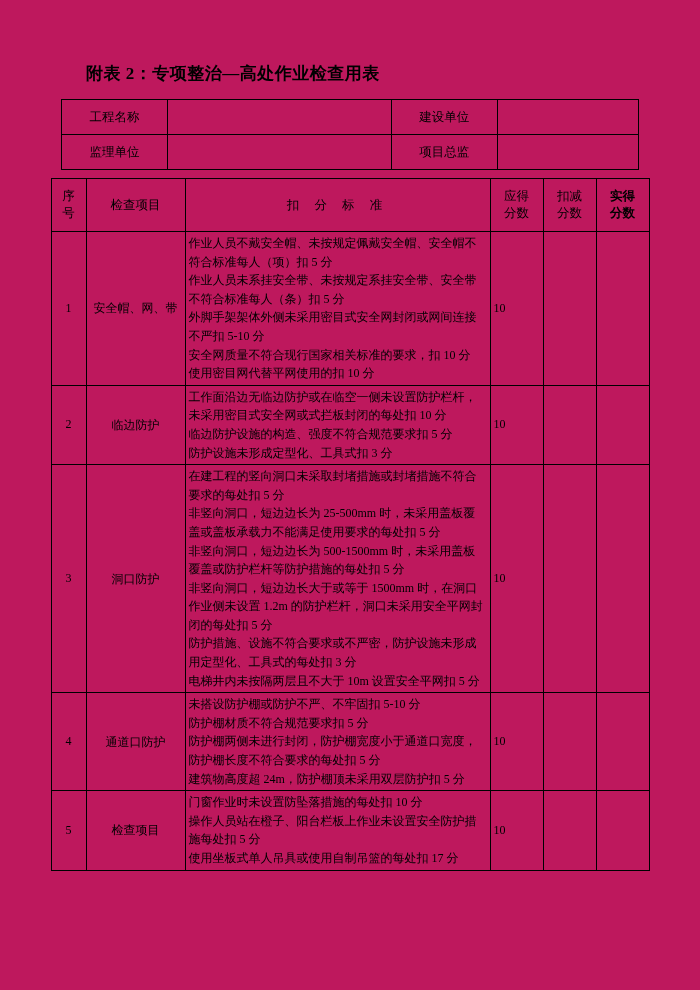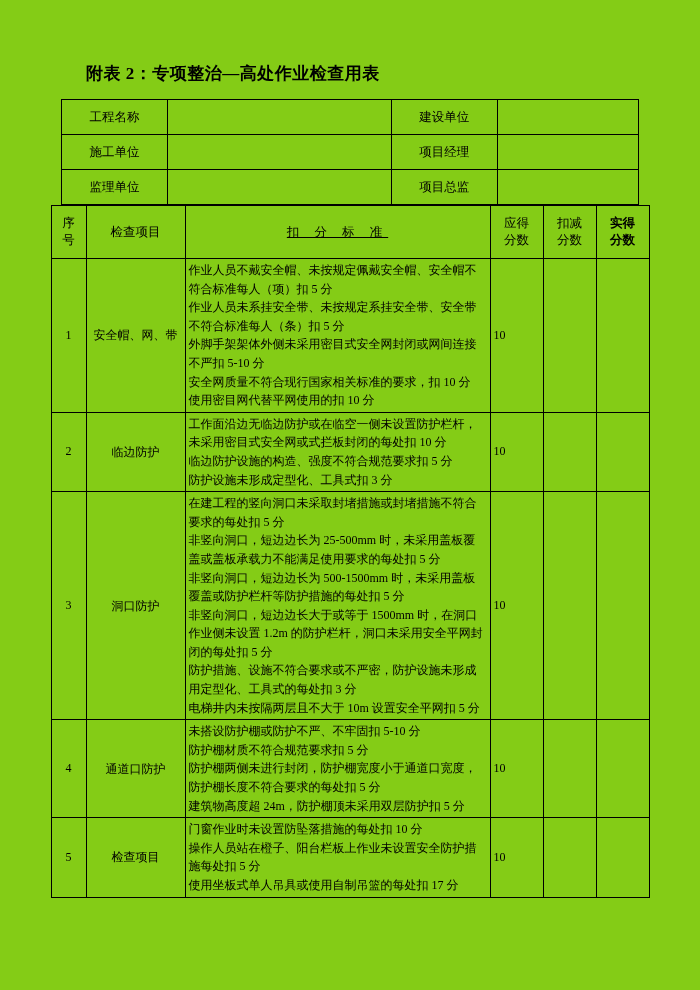--- a/index.html
+++ b/index.html
@@ -13,37 +13,37 @@
     font-family: "Liberation Serif", "DejaVu Serif", serif;
     color: #000;
     -webkit-font-smoothing: antialiased;
   }
   .page {
     position: relative;
     width: 700px;
     height: 990px;
     box-sizing: border-box;
     padding: 62px 38px 8px 38px;
-    background: #84cc16;
+    background: #be185d;
   }
   .doc-title {
     font-size: 17px;
     font-weight: bold;
     letter-spacing: 0.5px;
     margin: 0 0 14px 48px;
     font-family: "Liberation Serif", "DejaVu Serif", serif;
   }
   table {
     border-collapse: collapse;
     table-layout: fixed;
   }
   
   .info-table {
     width: 578px;
-    margin: 0 auto 0 auto;
+    margin: 0 auto 8px auto;
   }
   .info-table td {
     border: 1px solid #000;
     height: 34px;
     font-size: 12.5px;
     padding: 0 4px;
   }
   .info-label {
     text-align: center;
     width: 88px;
@@ -64,21 +64,21 @@
     margin: 0 auto;
   }
   .main-table td {
     border: 1px solid #000;
     font-size: 12px;
     vertical-align: middle;
     padding: 2px 3px;
   }
   .col-no      { width: 28px; text-align: center; }
   .col-item    { width: 92px; text-align: center; }
-  .col-std     { width: 298px; text-align: left; text-decoration: underline; }
+  .col-std     { width: 298px; text-align: left; }
   .col-full    { width: 46px; text-align: center; }
   .col-deduct  { width: 46px; text-align: center; }
   .col-actual  { width: 46px; text-align: center; font-weight: bold; }
 
   .main-table thead td {
     text-align: center;
     height: 48px;
     font-size: 12.5px;
     line-height: 1.35;
   }
@@ -107,26 +107,20 @@
 
   <table class="info-table">
     <tbody>
       <tr>
         <td class="info-label">工程名称</td>
         <td class="info-value"></td>
         <td class="info-label2">建设单位</td>
         <td class="info-value2"></td>
       </tr>
       <tr>
-        <td class="info-label">施工单位</td>
-        <td class="info-value"></td>
-        <td class="info-label2">项目经理</td>
-        <td class="info-value2"></td>
-      </tr>
-      <tr>
         <td class="info-label">监理单位</td>
         <td class="info-value"></td>
         <td class="info-label2">项目总监</td>
         <td class="info-value2"></td>
       </tr>
     </tbody>
   </table>
 
   <table class="main-table">
     <thead>

